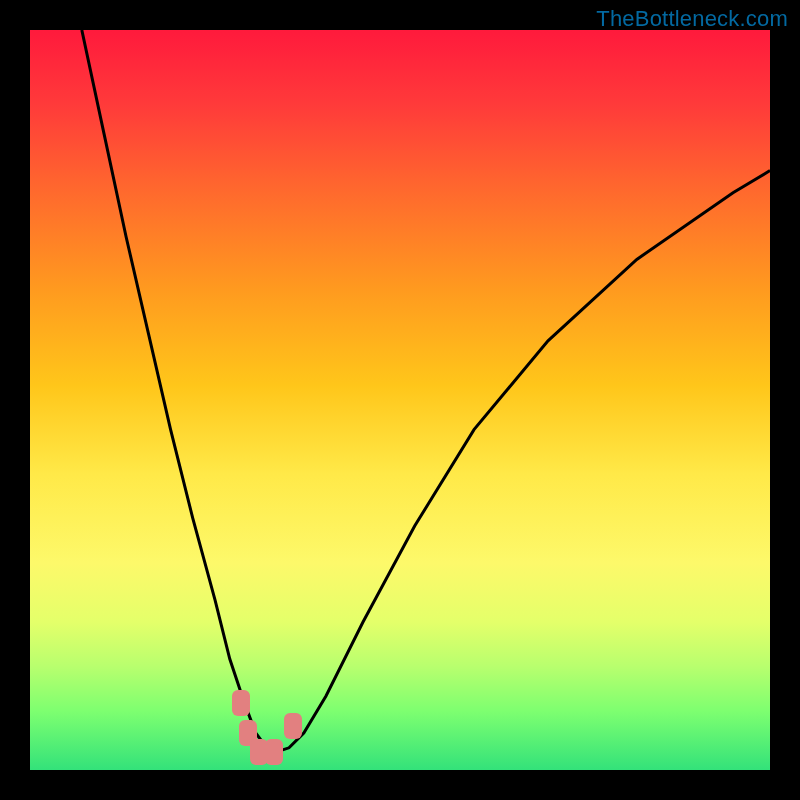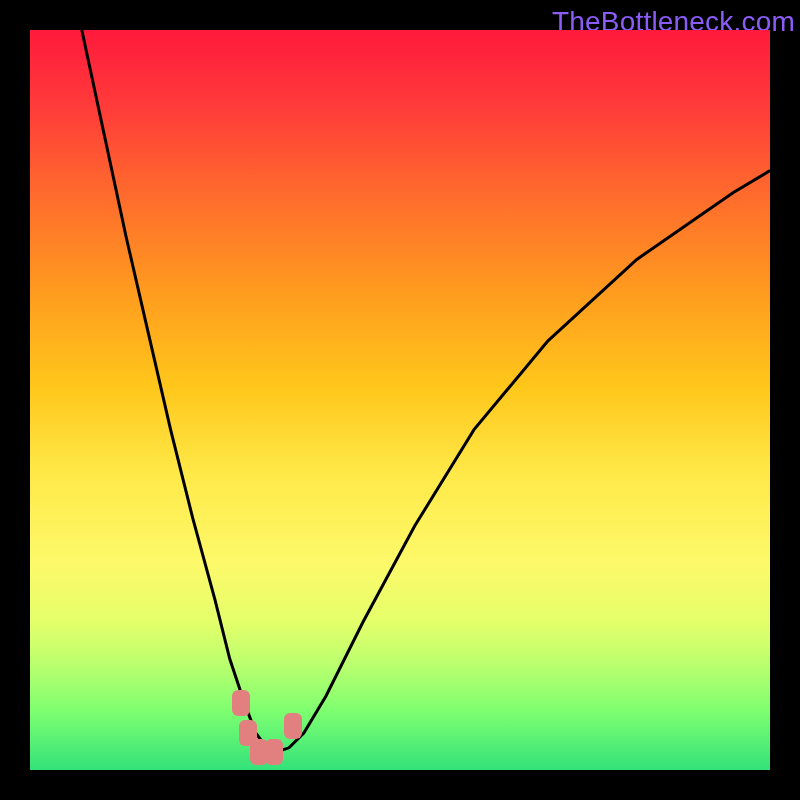--- a/index.html
+++ b/index.html
@@ -32,23 +32,23 @@
       #ffe948 60%,
       #fdf96a 72%,
       #e4ff6a 80%,
       #b8ff6e 86%,
       #7eff70 92%,
       #33e27a 100%);
   }
   .watermark {
     position: absolute;
     top: 6px;
-    right: 5px;
-    color: #8b5cf6;
-    font-size: 28px;
+    right: 12px;
+    color: #0369a1;
+    font-size: 22px;
     letter-spacing: 0.2px;
   }
   svg.curve {
     position: absolute;
     left: 0;
     top: 0;
     width: 740px;
     height: 740px;
   }
   .marker {

